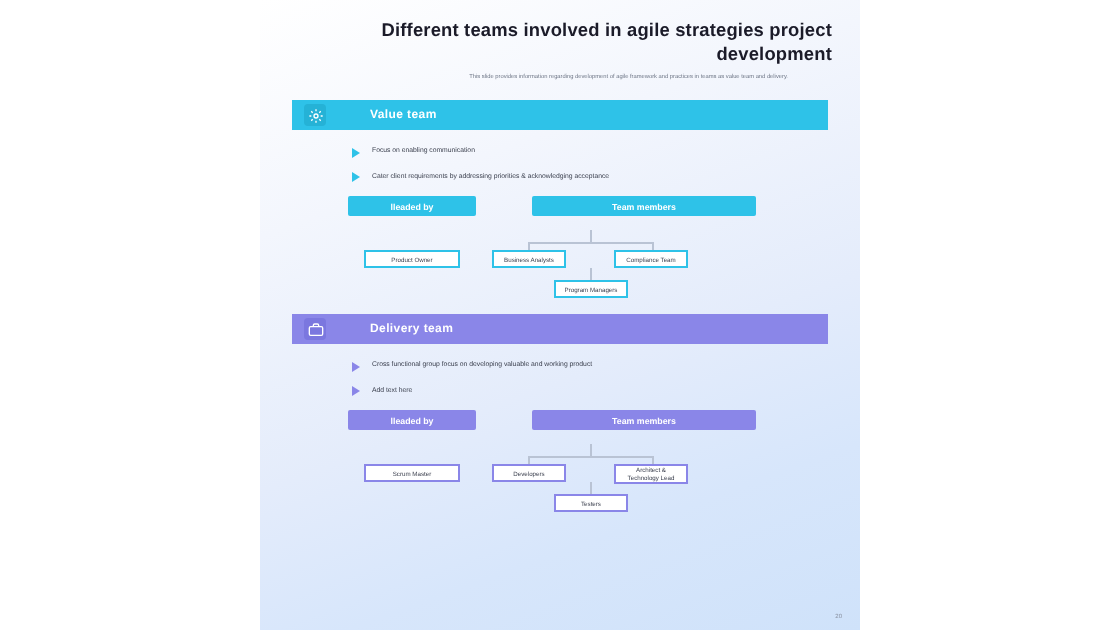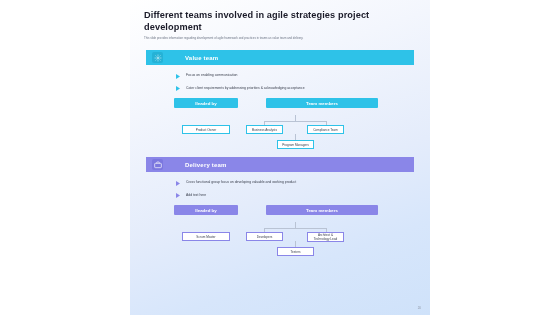--- a/index.html
+++ b/index.html
@@ -18,20 +18,21 @@
     left: 130px;
     top: 0px;
     width: 300px;
     height: 315px;
     background: linear-gradient(160deg, #ffffff 0%, #f3f6fd 28%, #e4ecfb 58%, #d7e6fb 78%, #cfe2fa 100%);
     overflow: hidden;
   }
   
   .hdr {
     padding: 9px 14px 0 14px;
+    text-align: right;
   }
   .hdr h1 {
     margin: 0;
     font-size: 9.2px;
     line-height: 12px;
     font-weight: bold;
     color: #1b1b29;
     letter-spacing: 0.1px;
   }
   .hdr p.sub {

